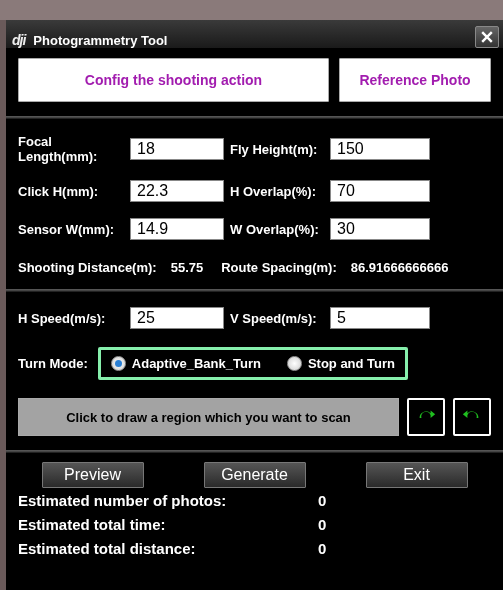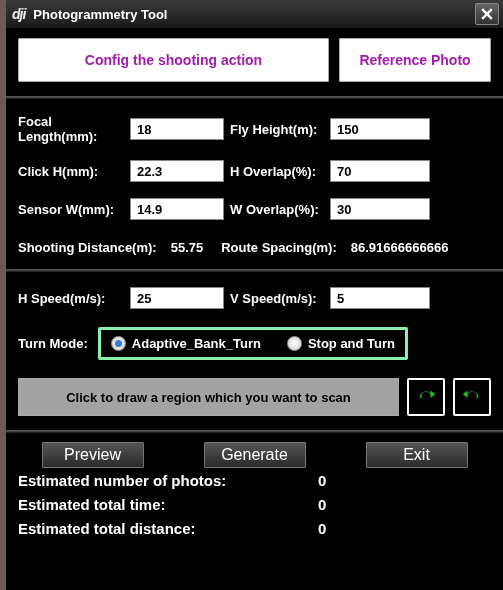--- a/index.html
+++ b/index.html
@@ -2,23 +2,23 @@
 <html><head>
 <meta charset="utf-8">
 <style>
   html,body{margin:0;padding:0;background:#8a7a7a;font-family:Arial,Helvetica,sans-serif;}
   .window{
     width:503px;height:590px;box-sizing:border-box;
     background:#000;position:relative;
     border-left:6px solid #6a5a5a;
   }
   .titlebar{
-    display:flex;align-items:center;height:28px;padding:0 4px;
+    display:flex;align-items:flex-end;height:28px;padding:0 4px;
     background:linear-gradient(#3a3a3a,#1a1a1a);
-    color:#fff;font-size:13px;
+    color:#fff;font-size:13px;margin-top:20px;
   }
   .logo{
     font-style:italic;font-weight:bold;letter-spacing:-1px;
     font-size:14px;color:#eee;margin-right:6px;padding:0 2px;
   }
   .close{
     margin-left:auto;width:22px;height:20px;
     background:linear-gradient(#666,#333);
     border:1px solid #888;border-radius:2px;
     display:flex;align-items:center;justify-content:center;
@@ -30,22 +30,22 @@
   .bigbtn{
     flex:1;background:#fff;border:1px solid #aaa;height:42px;
     display:flex;align-items:center;justify-content:center;
     font-weight:bold;font-size:14px;color:#a21caf;border-radius:1px;cursor:pointer;
   }
   .bigbtn.ref{flex:0 0 150px;}
   .sep{height:2px;background:linear-gradient(#555,#111);margin:14px -12px 14px -12px;border-top:1px solid #555;border-bottom:1px solid #000;}
   .grid{display:grid;grid-template-columns:112px 100px 100px 1fr;row-gap:16px;align-items:center;}
   .lbl{color:#fff;font-size:13px;font-weight:bold;}
   .inp{
-    height:22px;background:#fff;border:1px solid #888;font-size:13px;
-    padding:2px 6px;box-sizing:border-box;width:94px;font-weight:bold;
+    height:22px;background:#fff;border:1px solid #888;font-size:16px;
+    padding:2px 6px;box-sizing:border-box;width:94px;font-weight:normal;
   }
   .inp.wide{width:100px;}
   .readrow{display:flex;align-items:center;margin-top:20px;gap:0;}
   .readrow .lbl{white-space:nowrap;}
   .readrow .val{color:#fff;font-size:13px;font-weight:bold;margin:0 18px 0 14px;}
   .turnrow{display:flex;align-items:center;margin-top:18px;}
   .radiobox{
     border:3px solid #86efac;border-radius:2px;padding:6px 10px;
     display:flex;gap:26px;align-items:center;margin-left:10px;
   }

